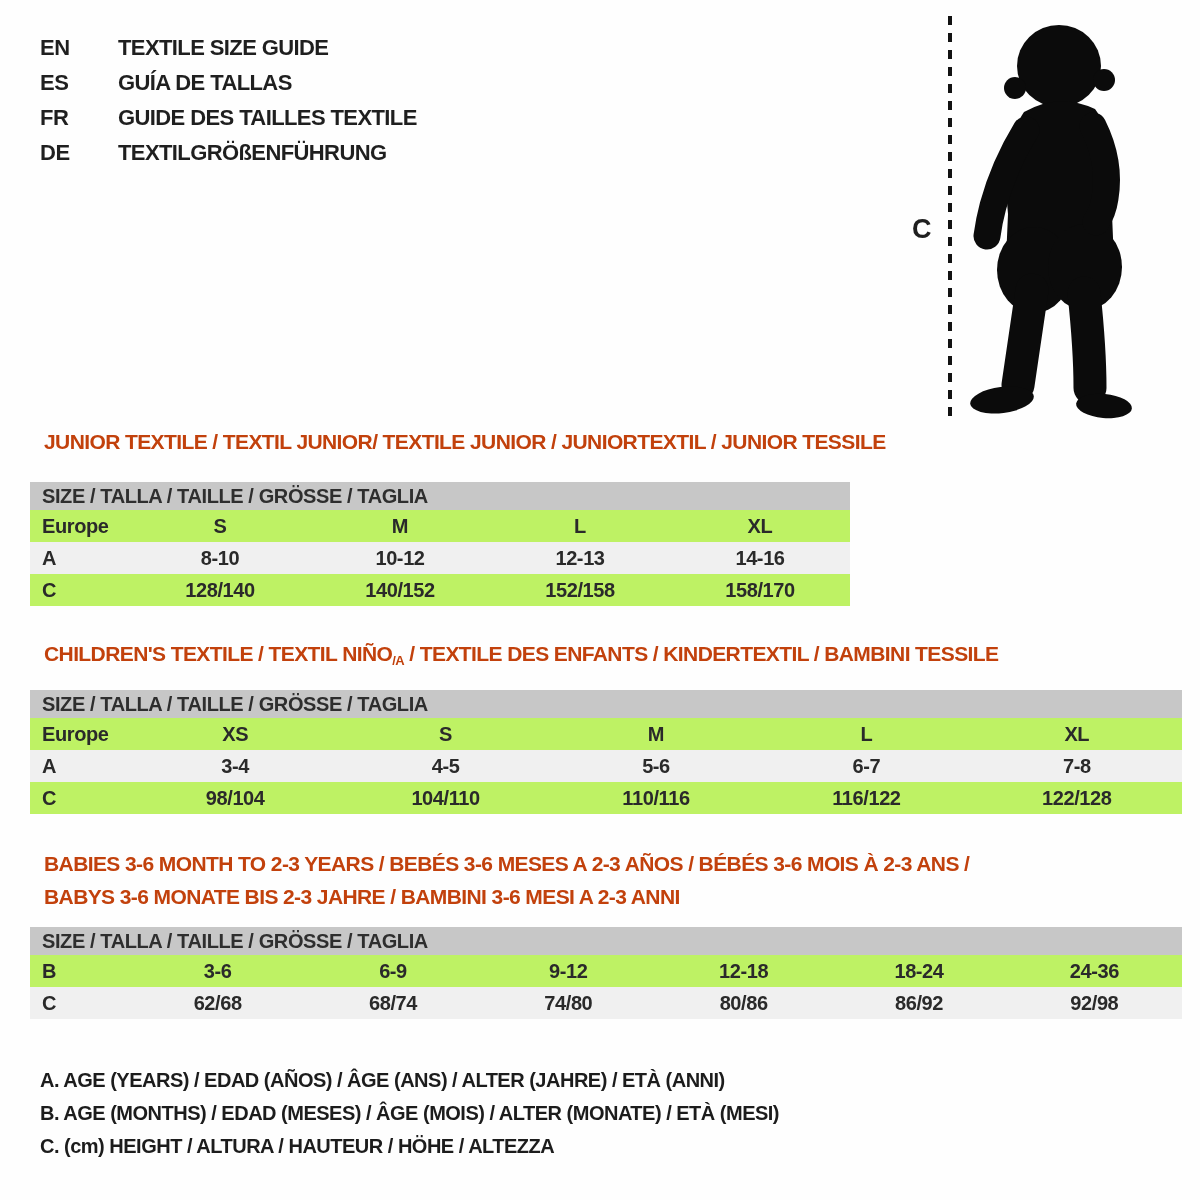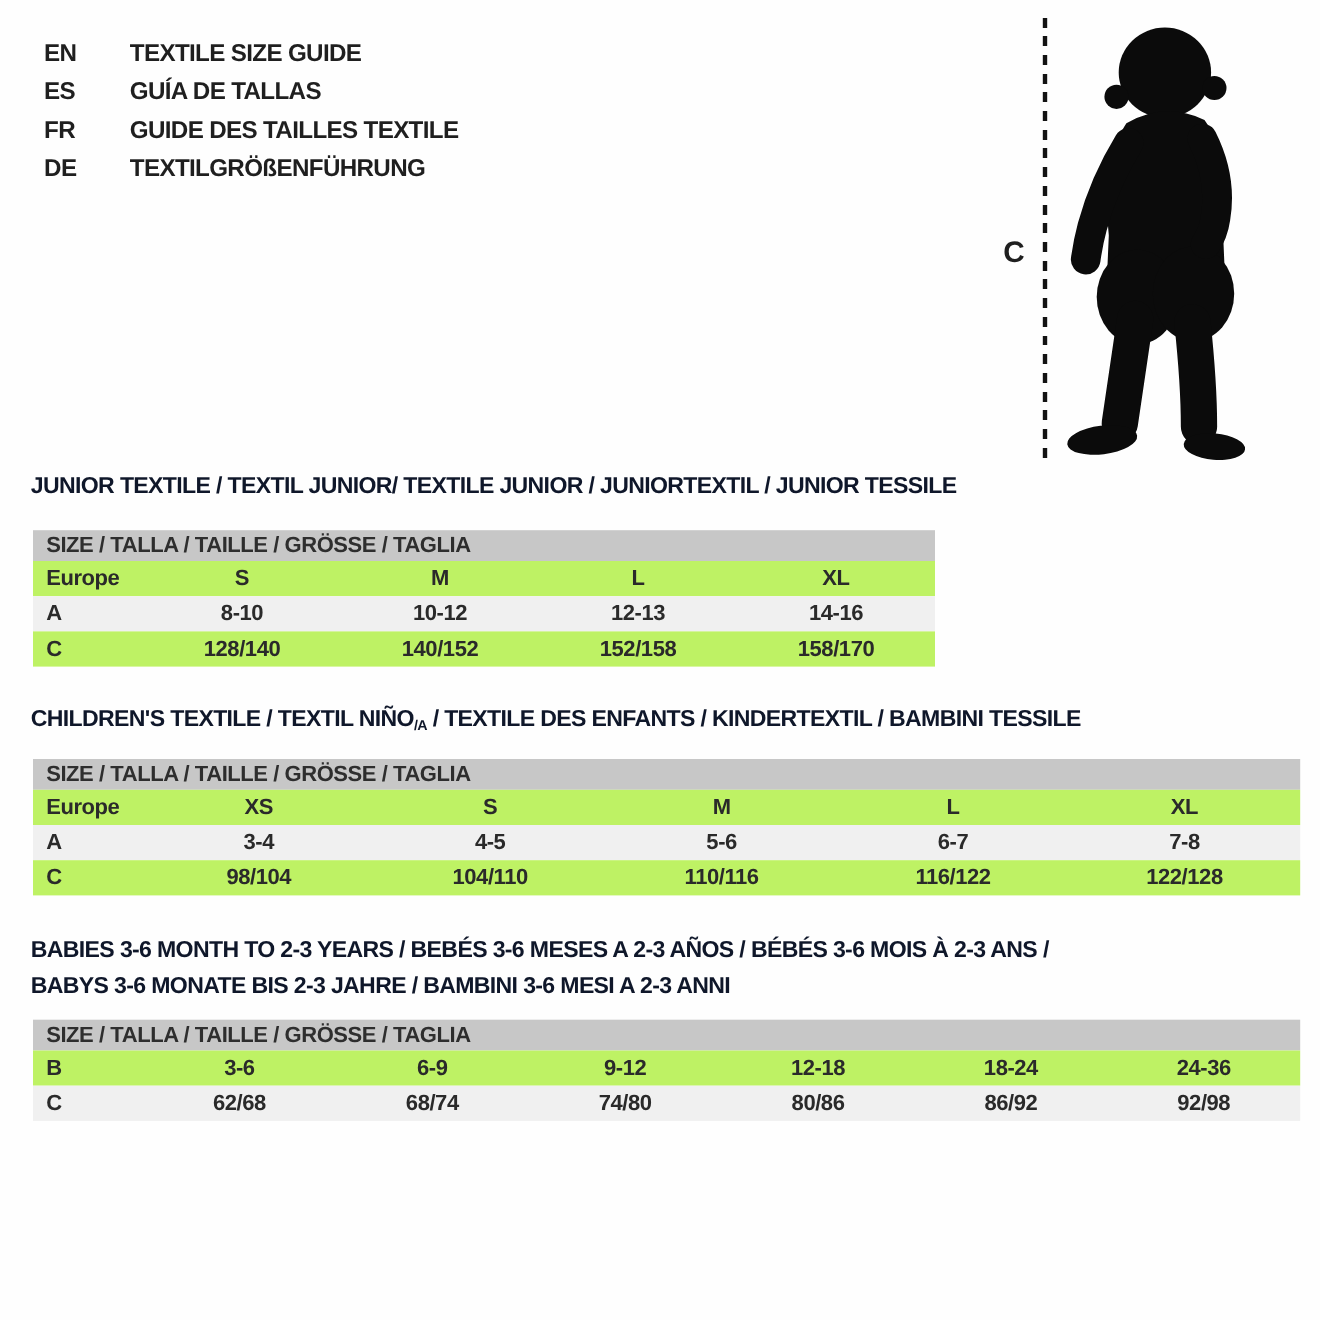--- a/index.html
+++ b/index.html
@@ -30,23 +30,23 @@
     background: repeating-linear-gradient(to bottom, #121212 0 9px, transparent 9px 17px);
   }
   .measure-label {
     position: absolute; left: 912px; top: 214px;
     font-size: 27px; font-weight: 700;
   }
   .toddler { position: absolute; left: 962px; top: 14px; }
 
   
   .section-title {
-    position: absolute; left: 28px;
+    position: absolute; left: 44px;
     font-size: 21px; font-weight: 700; letter-spacing: -0.6px; white-space: nowrap;
-    color: #0f172a;
+    color: #c2410c;
   }
   .section-title .sub {
     font-size: 13px; position: relative; top: 4px; font-weight: 700;
   }
 
   .size-table { position: absolute; left: 30px; }
   .size-head {
     height: 28px; background: #c7c7c7; display: flex; align-items: center;
     padding-left: 12px; font-size: 20px; font-weight: 700; letter-spacing: -0.4px;
     color: #2e2e2e;
@@ -210,14 +210,19 @@
       <span class="t-label">C</span>
       <span class="t-cell">62/68</span>
       <span class="t-cell">68/74</span>
       <span class="t-cell">74/80</span>
       <span class="t-cell">80/86</span>
       <span class="t-cell">86/92</span>
       <span class="t-cell">92/98</span>
     </div>
   </div>
 
+  <div class="footnotes">
+    <div class="footnote">A. AGE (YEARS) / EDAD (AÑOS) / ÂGE (ANS) / ALTER (JAHRE) / ETÀ (ANNI)</div>
+    <div class="footnote">B. AGE (MONTHS) / EDAD (MESES) / ÂGE (MOIS) / ALTER (MONATE) / ETÀ (MESI)</div>
+    <div class="footnote">C. (cm) HEIGHT / ALTURA / HAUTEUR / HÖHE / ALTEZZA</div>
+  </div>
 
 </div>
 
 </body></html>

